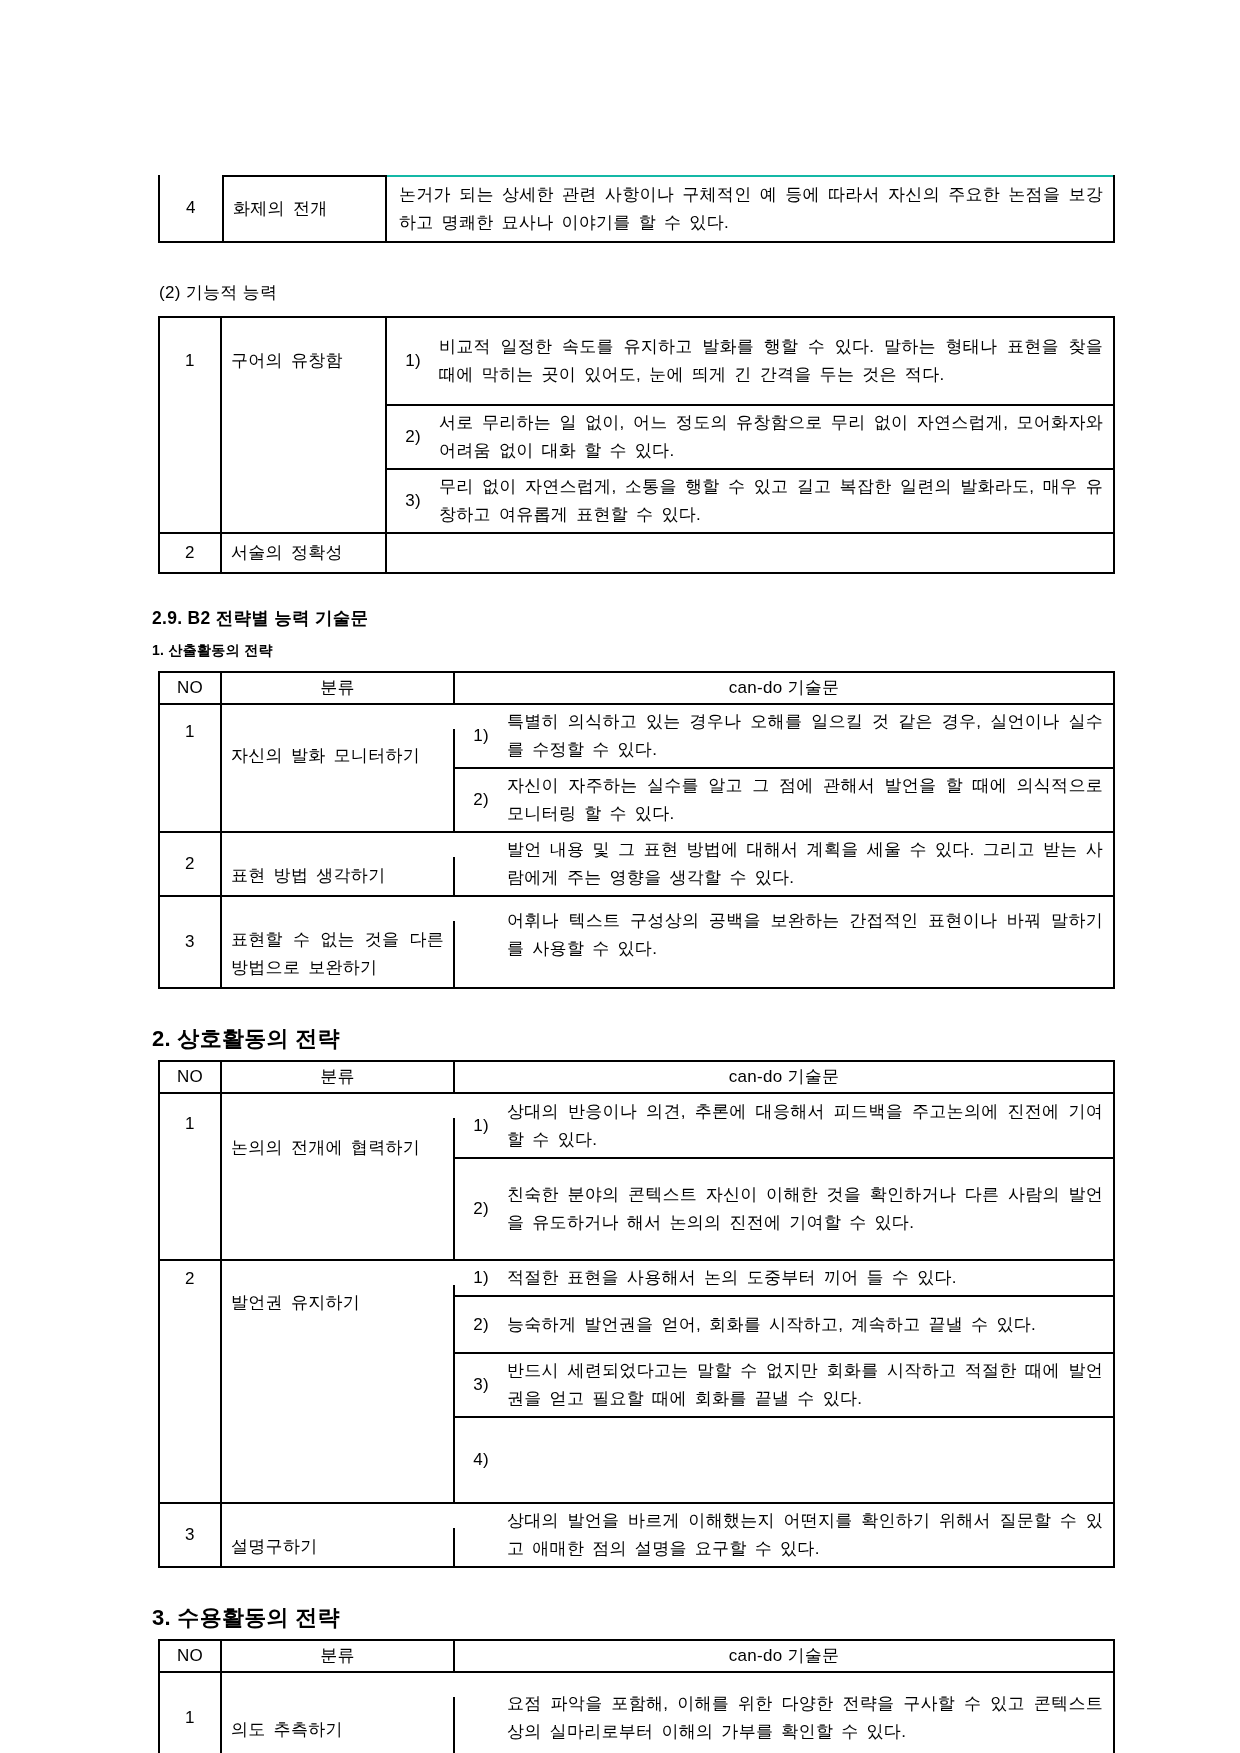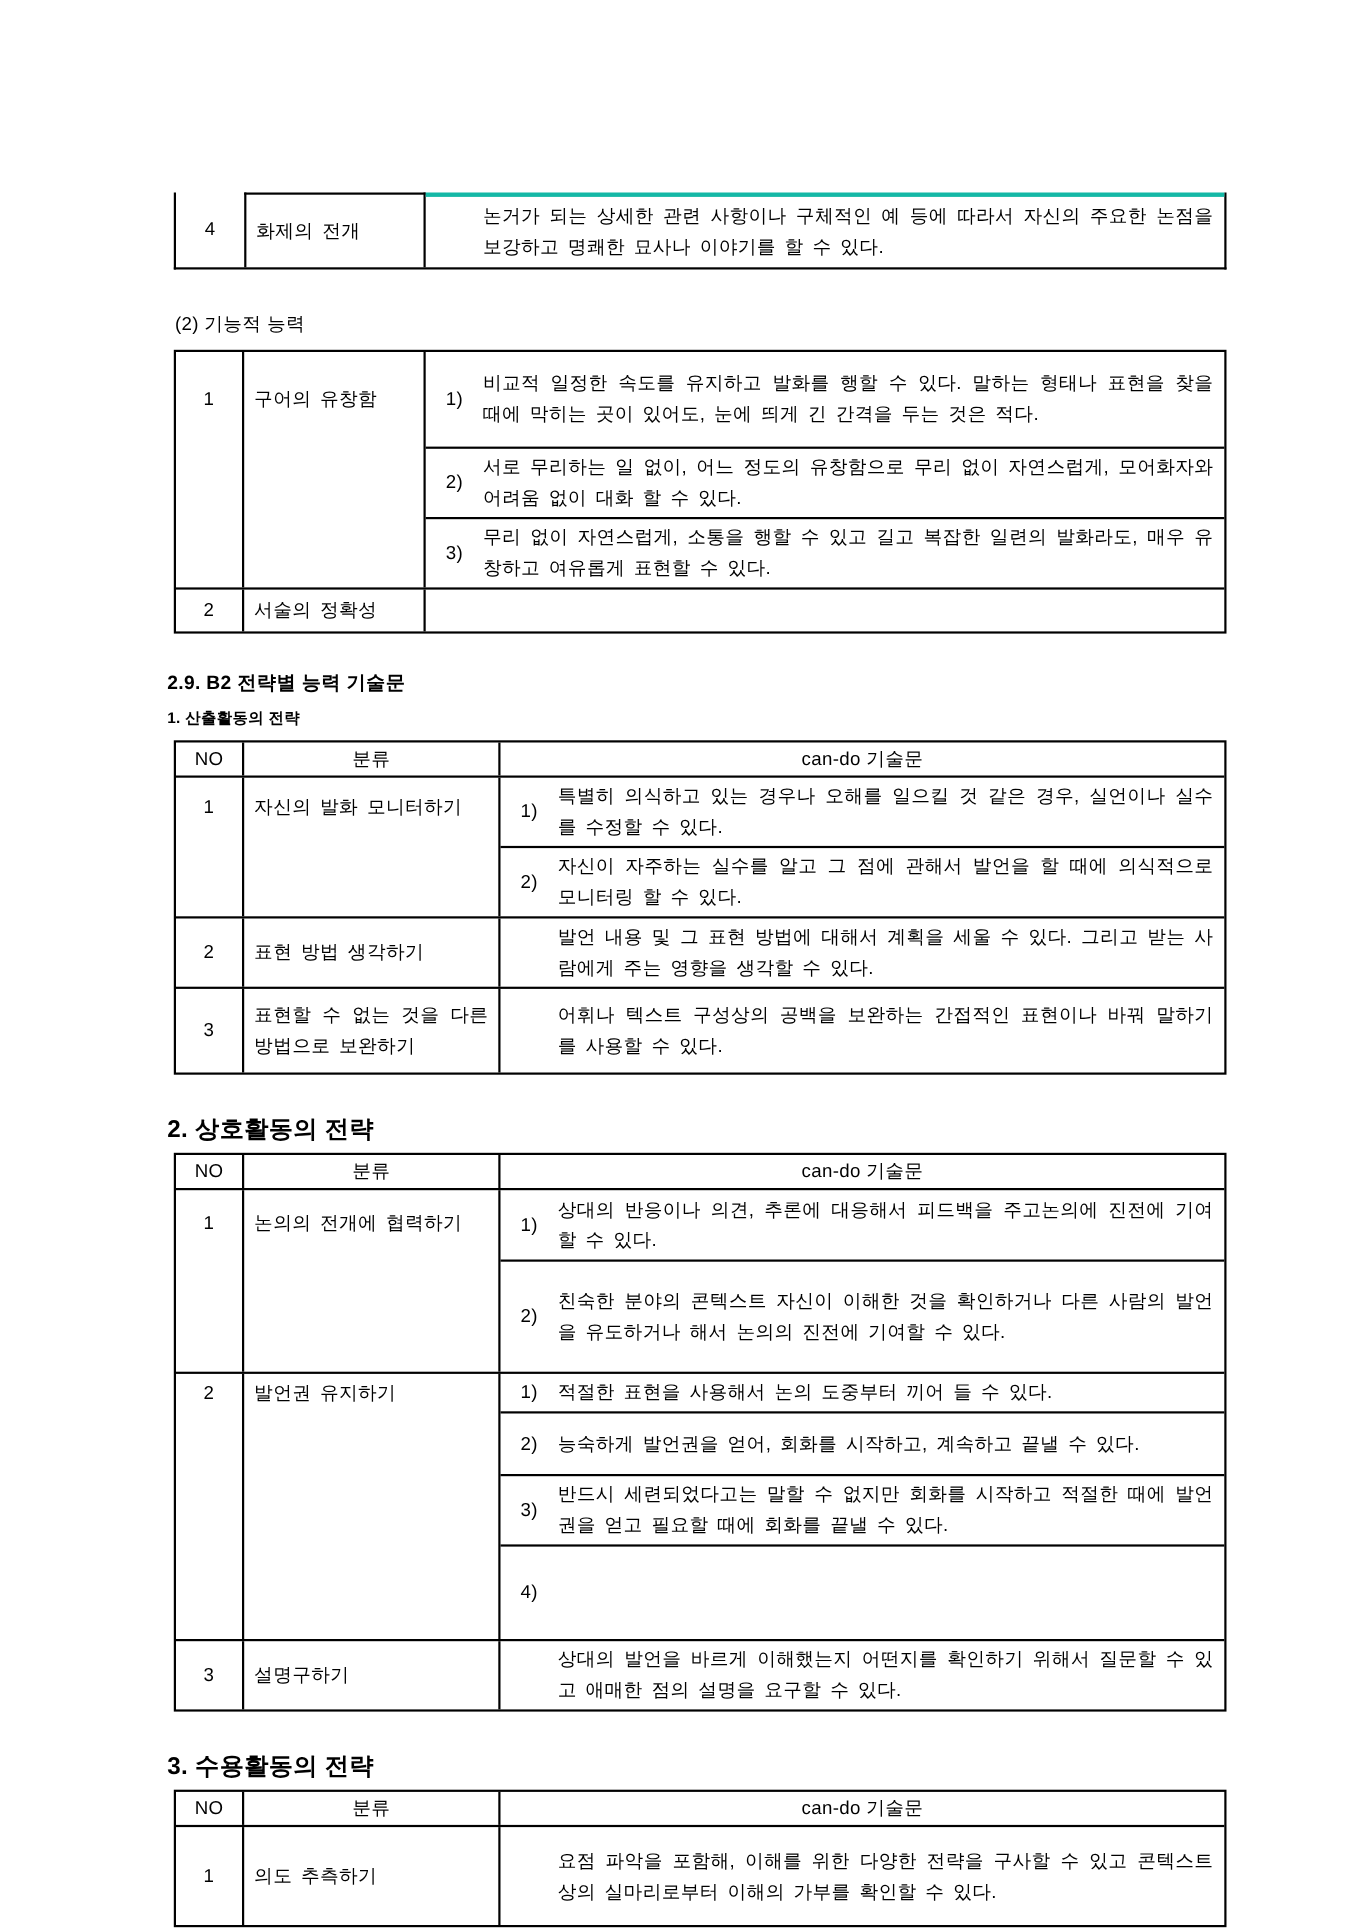--- a/index.html
+++ b/index.html
@@ -40,32 +40,32 @@
   .pt29 .no,.pt29 .cat{padding-top:29px;}
   .pt14 .no,.pt14 .cat{padding-top:13px;}
   .pt16 .no,.pt16 .cat{padding-top:16px;}
   .pt2  .no,.pt2  .cat{padding-top:4px;}
   .group .cat{padding-left:9px;padding-right:9px;}
 
   
   .carry{display:flex;border-left:2px solid #000;border-right:2px solid #000;border-bottom:2px solid #000;box-sizing:border-box;margin-top:175px;min-height:68px;}
   .carry .no{width:62px;flex:none;display:flex;align-items:center;justify-content:center;}
   .carry .cat{width:165px;flex:none;border:2px solid #000;border-bottom:none;display:flex;align-items:center;padding:3px 9px;box-sizing:border-box;}
-  .carry .body{flex:1;border-top:4px solid #14b8a6;display:flex;align-items:flex-start;box-sizing:border-box;padding-left:40px;}
+  .carry .body{flex:1;border-top:2px solid #14b8a6;display:flex;align-items:flex-start;box-sizing:border-box;}
   .carry .body .t{flex:1;padding:4px 10px 4px 12px;}
 
   
   .func .c.cat{width:165px;}
   .func .s1{min-height:86px;}
   .func .s2{min-height:57px;}
   .func .s3{min-height:57px;}
   .func .r2{min-height:31px;}
 
   
-  .strat .c.cat{width:233px;}
+  .strat .c.cat{width:233px;margin-top:24px;}
   .head .hc{display:flex;align-items:center;justify-content:center;min-height:30px;box-sizing:border-box;}
   .head .h-no{width:62px;flex:none;border-right:2px solid #000;}
   .head .h-cat{width:233px;flex:none;border-right:2px solid #000;}
   .head .h-cando{flex:1;}
 
   .t1r1s{min-height:56px;}
   .t1r2{min-height:56px;border-radius:15px;}
   .t1r3{min-height:76px;}
 
   .t2r1s1{min-height:63px;}

